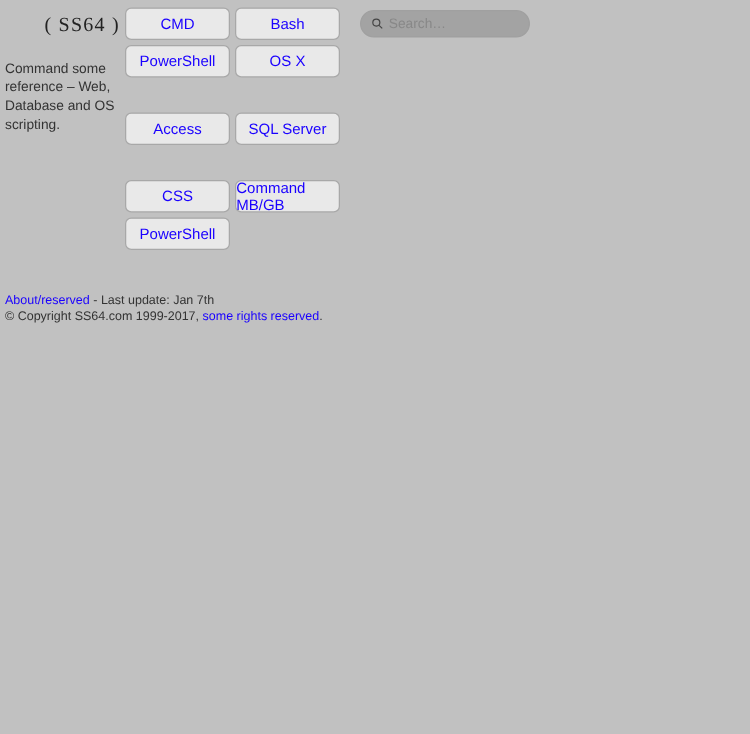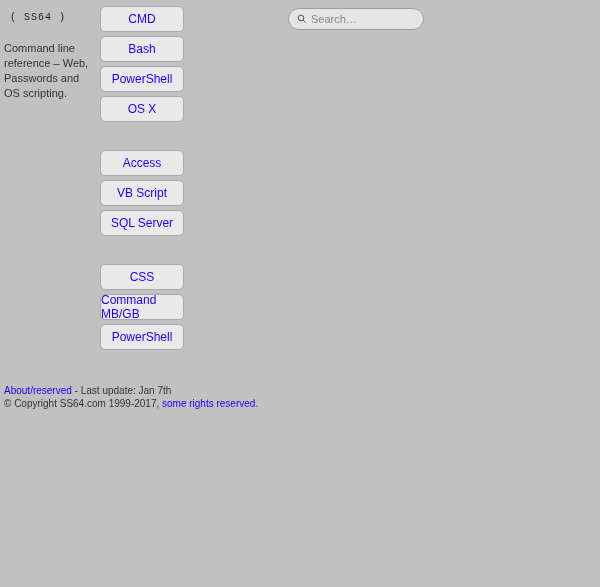--- a/index.html
+++ b/index.html
@@ -14,41 +14,41 @@
     }
     .container {
       display: flex;
       padding: 6px 0 0 0;
     }
     .left-col {
       width: 100px;
       padding: 6px 4px 0 4px;
     }
     .logo {
-      font-family: Liberation Mono, monospace;
-      font-size: 10px;
+      font-family: Liberation Serif, serif;
+      font-size: 16px;
       letter-spacing: 1px;
       margin-bottom: 18px;
       margin-left: 6px;
+      text-align: right;
     }
     .tagline {
       font-size: 11px;
       line-height: 1.35;
       color: #333;
     }
     .main-col {
       width: 180px;
       padding-top: 0;
     }
     .group {
       display: flex;
       flex-wrap: wrap;
       gap: 4px 4px;
       margin-bottom: 28px;
-      flex-direction: column;
     }
     .btn {
       width: 84px;
       height: 26px;
       background: #e9e9e9;
       border: 1px solid #a8a8a8;
       border-radius: 5px;
       font-size: 12px;
       color: #1a00ff;
       display: flex;
@@ -59,21 +59,21 @@
     }
     .search-wrap {
       margin-left: 8px;
       padding-top: 0;
     }
     .search {
       width: 136px;
       height: 22px;
       border: 1px solid #a0a0a0;
       border-radius: 11px;
-      background: #e5e5e5;
+      background: #a3a3a3;
       display: flex;
       align-items: center;
       padding: 0 8px;
       gap: 4px;
       margin-top: 2px;
     }
     .search svg { width: 10px; height: 10px; flex-shrink: 0; }
     .search input {
       flex: 1;
       border: none;
@@ -94,34 +94,33 @@
       display: flex;
       align-items: flex-start;
     }
   </style>
 </head>
 <body>
 
 <div class="container">
   <div class="left-col">
     <div class="logo">(  SS64  )</div>
-    <div class="tagline">Command line reference – Web, Passwords and OS scripting.</div>
+    <div class="tagline">Command some reference – Web, Database and OS scripting.</div>
   </div>
 
   <div class="row-top">
     <div class="main-col">
       <div class="group">
         <a class="btn">CMD</a>
         <a class="btn">Bash</a>
         <a class="btn">PowerShell</a>
         <a class="btn">OS X</a>
       </div>
       <div class="group">
         <a class="btn">Access</a>
-        <a class="btn">VB Script</a>
         <a class="btn">SQL Server</a>
       </div>
       <div class="group">
         <a class="btn">CSS</a>
         <a class="btn">Command MB/GB</a>
         <a class="btn">PowerShell</a>
       </div>
     </div>
 
     <div class="search-wrap">

